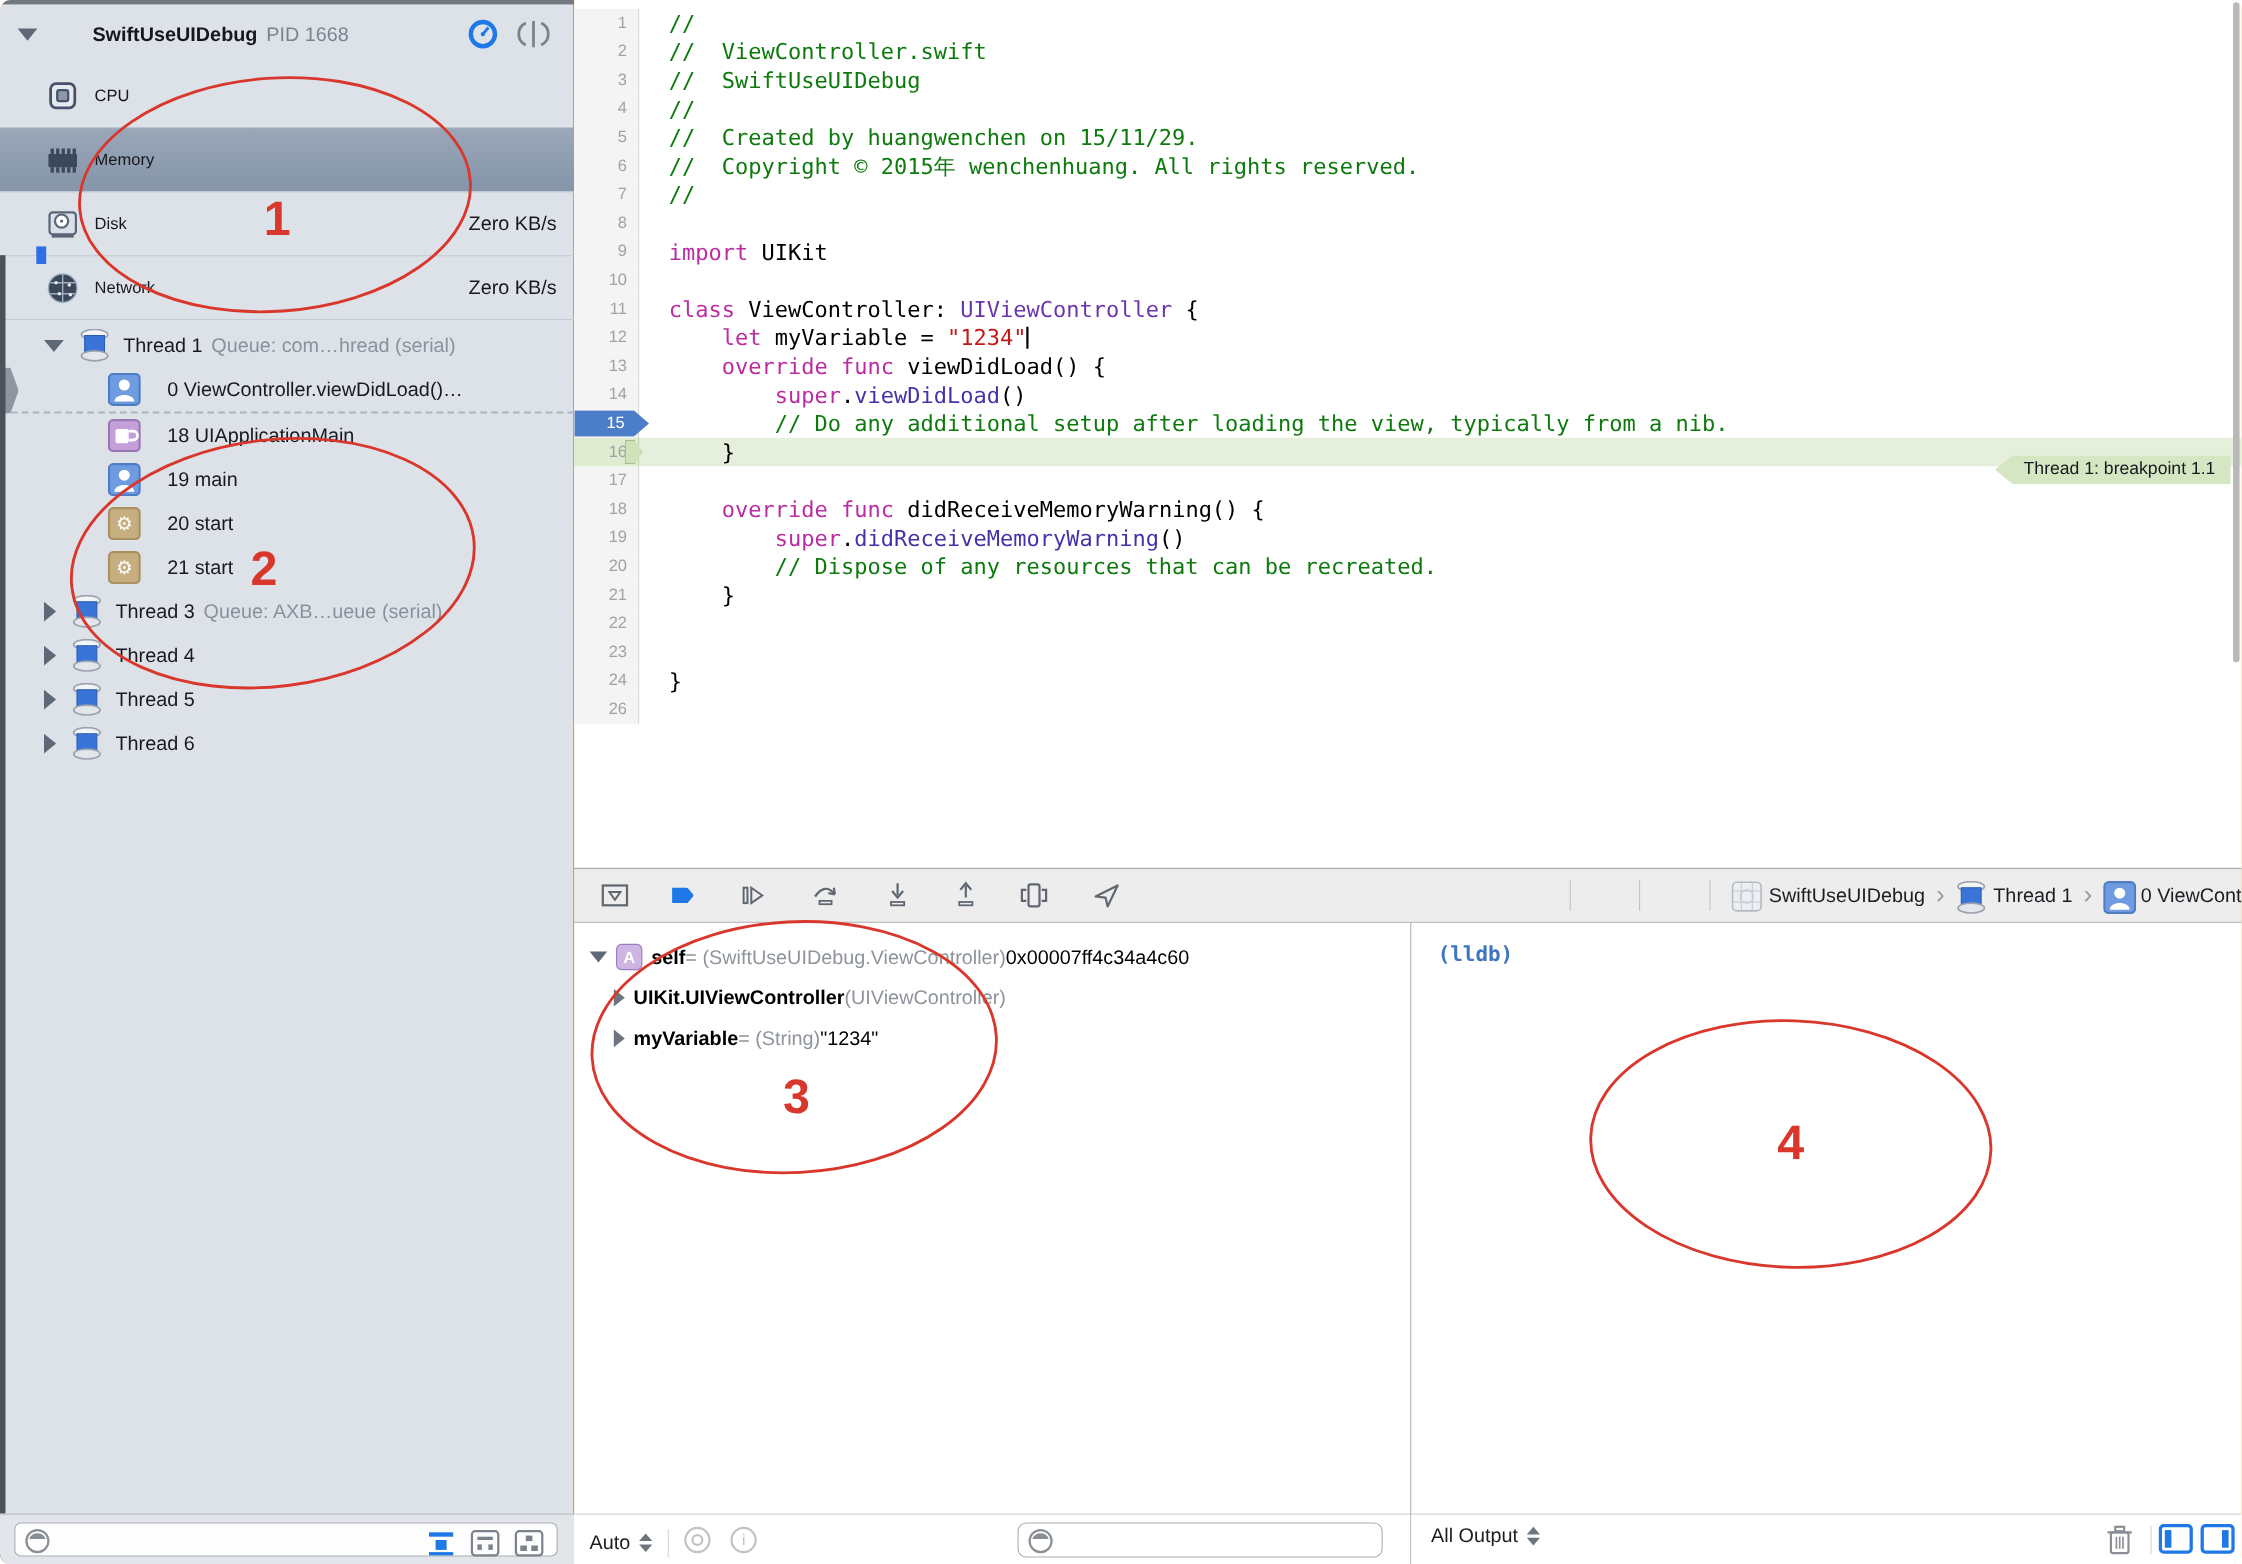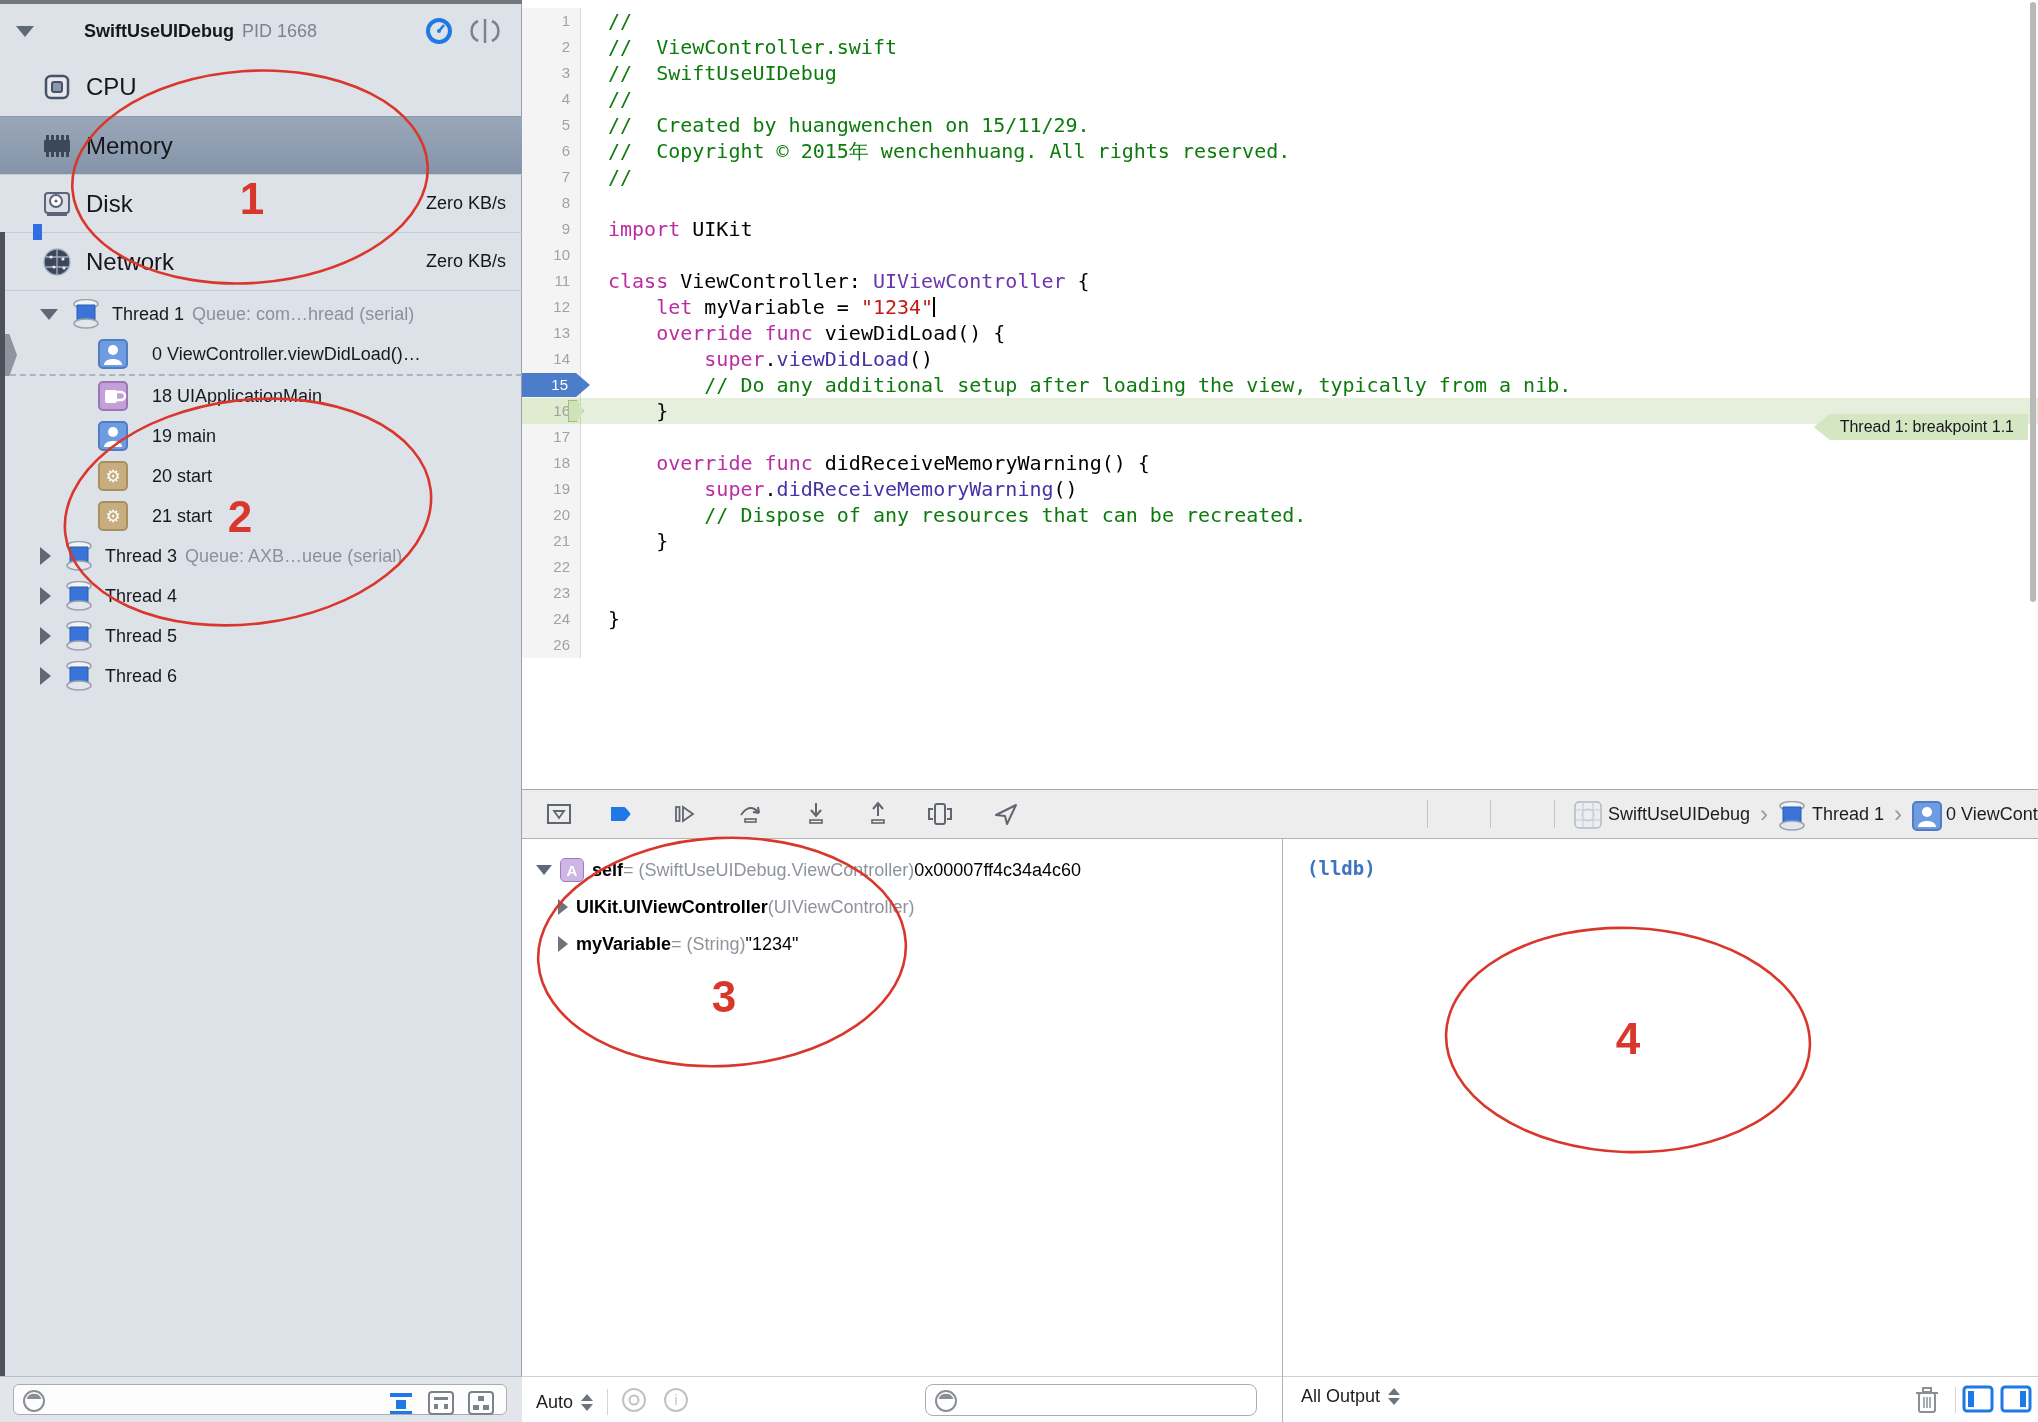--- a/index.html
+++ b/index.html
@@ -1,32 +1,32 @@
 <!DOCTYPE html>
 <html><head>
 <meta charset="utf-8">
 <style>
   html,body{margin:0;padding:0;background:#fff;}
   #stage{position:relative;width:2038px;height:1422px;overflow:hidden;
-         font-family:"Liberation Sans",sans-serif;color:#1b1d22;background:#fdba74;}
+         font-family:"Liberation Sans",sans-serif;color:#1b1d22;background:#fdba74;border-radius:10px;}
   
   #sidebar{position:absolute;left:0;top:0;width:522px;height:1422px;
            background:#dde2e9;border-right:1px solid #9aa0a8;box-sizing:border-box;}
   #sidebar-topline{position:absolute;left:0;top:0;width:522px;height:4px;background:#73787f;}
   #process-row{position:absolute;left:0;top:6px;width:522px;height:50px;display:flex;align-items:center;}
   .disc{width:0;height:0;display:inline-block;}
   .disc.down{border-left:9px solid transparent;border-right:9px solid transparent;border-top:11px solid #5f6875;}
   .disc.right{border-top:9px solid transparent;border-bottom:9px solid transparent;border-left:11px solid #5f6875;}
   #process-title{font-weight:bold;font-size:18px;color:#15171c;margin-left:10px;}
   #process-pid{font-size:18px;color:#7d838e;margin-left:8px;}
   #process-actions{position:absolute;right:18px;top:10px;display:flex;gap:14px;align-items:center;}
   #gauge-list{position:absolute;left:0;top:58px;width:522px;}
   .gauge-row{height:58px;display:flex;align-items:center;position:relative;border-top:1px solid #c6cbd4;box-sizing:border-box;}
   .gauge-row:first-child{border-top:none;}
-  .gauge-row .glabel{font-size:24px;color:#15171c;margin-left:12px;}
+  .gauge-row .glabel{font-size:15px;color:#15171c;margin-left:12px;}
   .gauge-row .gvalue{position:absolute;right:16px;font-size:18px;color:#15171c;}
   .gauge-row.selected{background:linear-gradient(#9aa7b9,#8594a9);border-top:1px solid #8d9aad;}
   .gicon{width:34px;height:34px;margin-left:40px;flex:0 0 auto;}
   #disk-minibar{position:absolute;left:33px;top:224px;width:9px;height:16px;background:#2e6fe2;}
   #thread-sep{position:absolute;left:0;top:290px;width:522px;border-top:1px solid #c6cbd4;}
   #thread-list{position:absolute;left:0;top:294px;width:522px;}
   .t-row{height:40px;display:flex;align-items:center;position:relative;}
   .t-row .disc{margin-left:40px;}
   .t-row .spool{margin-left:14px;}
   .t-label{font-size:18px;color:#17191e;margin-left:12px;white-space:nowrap;}

